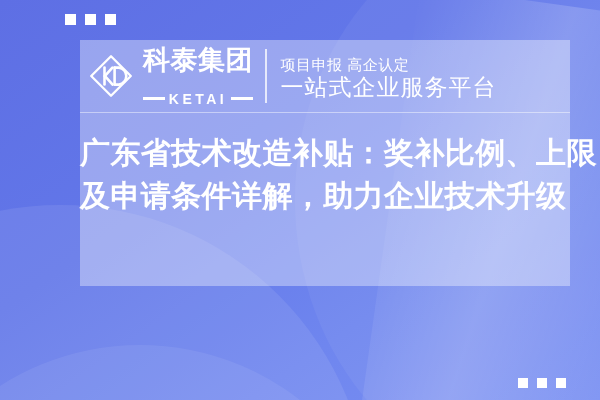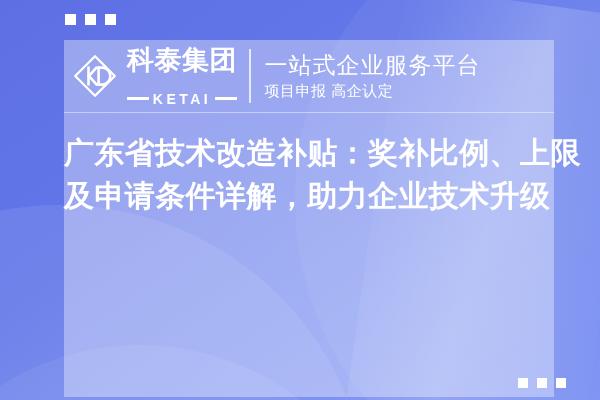--- a/index.html
+++ b/index.html
@@ -44,22 +44,22 @@
   #dots-bottom-right { left:518px; top:378px; }
   .dot-sq {
     width:11px; height:11px;
     background:#ffffff;
   }
   #dots-bottom-right .dot-sq { width:10px; height:10px; }
 
   
   #content-card {
     position:absolute;
-    left:64px; top:40px;
-    width:490px; height:357px;
+    left:80px; top:40px;
+    width:490px; height:246px;
     background:rgba(255,255,255,0.36);
   }
   #card-sheen {
     position:absolute;
     right:-60px; top:-40px;
     width:240px; height:420px;
     background:linear-gradient(100deg,rgba(255,255,255,0) 0%,rgba(255,255,255,0.18) 50%,rgba(255,255,255,0) 100%);
     transform:rotate(8deg);
     pointer-events:none;
   }
@@ -199,22 +199,22 @@
           <span class="latin-rule"></span>
           <span id="brand-name-latin">KETAI</span>
           <span class="latin-rule"></span>
         </span>
       </span>
     </div>
 
     <span id="header-vertical-divider"></span>
 
     <div id="tagline-block">
+      <span id="tagline-secondary">项目申报 高企认定</span>
       <span id="tagline-primary">一站式企业服务平台</span>
-      <span id="tagline-secondary">项目申报 高企认定</span>
     </div>
   </div>
 
   <div id="header-divider-line"></div>
 
   <h1 id="article-title">广东省技术改造补贴：奖补比例、上限及申请条件详解，助力企业技术升级</h1>
 </div>
 
 <div class="dot-row" id="dots-bottom-right">
   <span class="dot-sq"></span>

